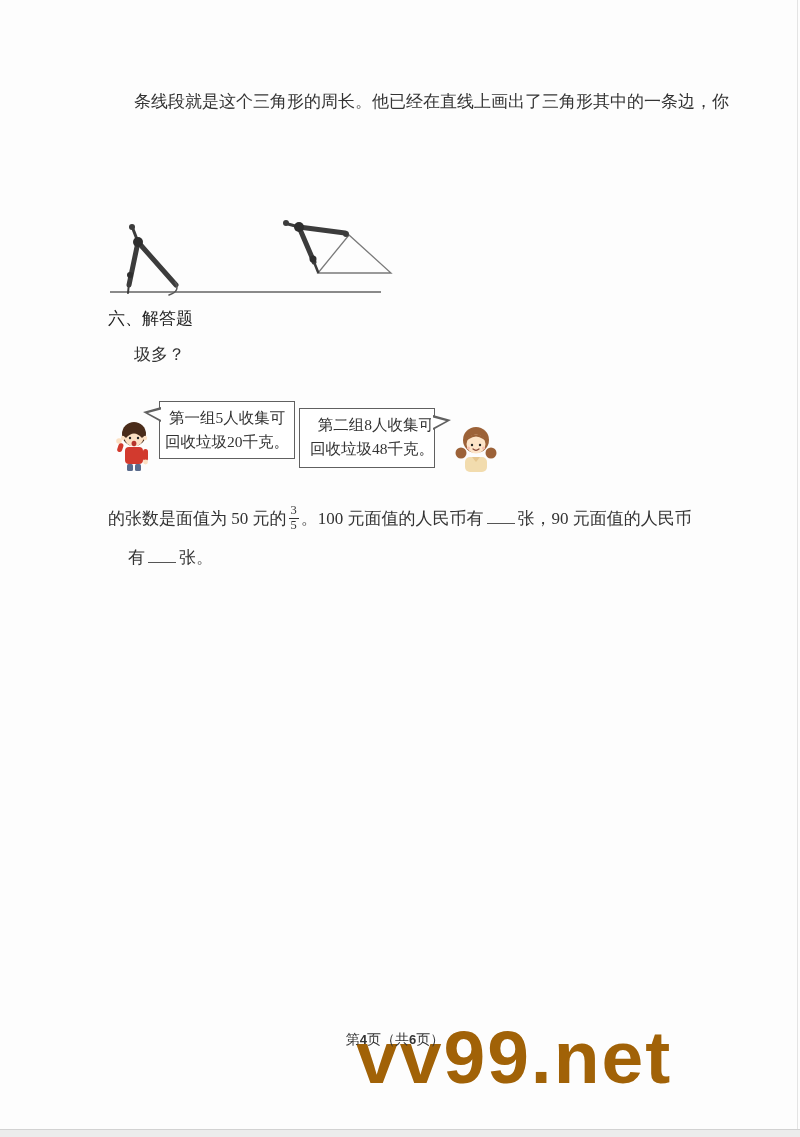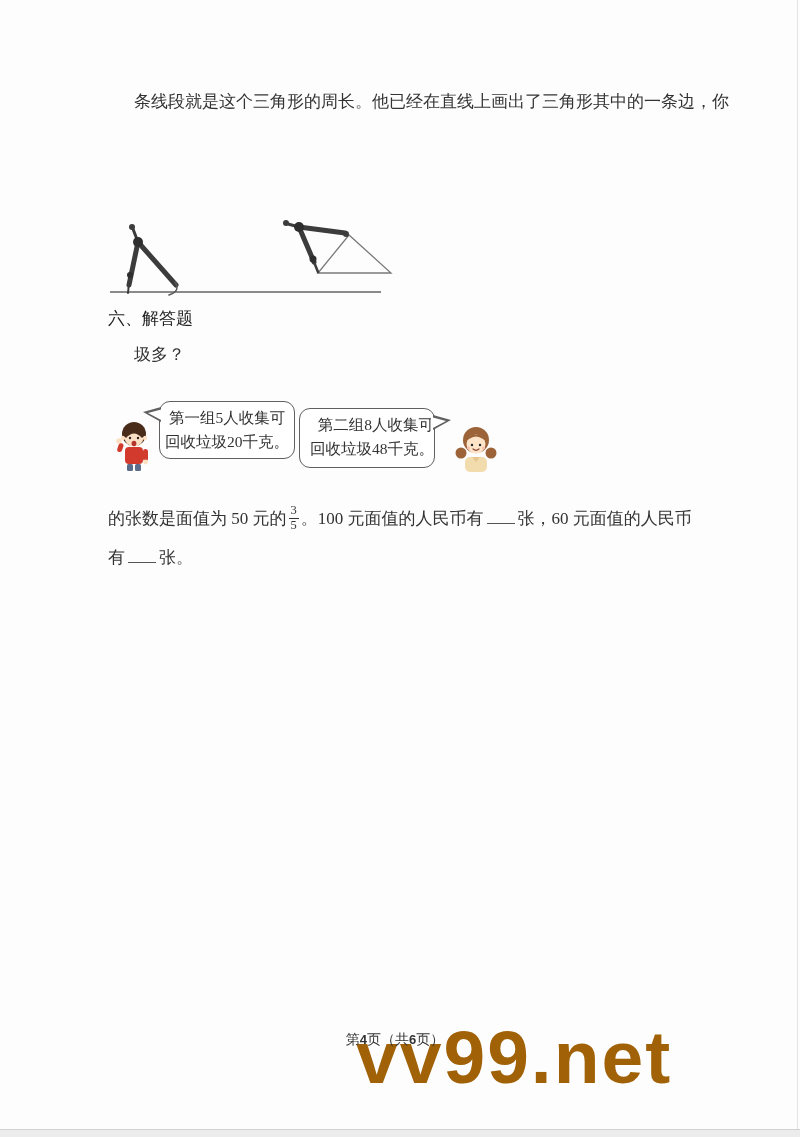--- a/index.html
+++ b/index.html
@@ -24,21 +24,21 @@
   .figure { position: absolute; left: 105px; top: 196px; }
 
   
   .dialog { position: absolute; left: 0; top: 0; }
   .avatar { position: absolute; }
   .avatar-boy  { left: 110px; top: 418px; }
   .avatar-girl { left: 452px; top: 423px; }
   .bubble {
     position: absolute;
     border: 1.5px solid #606060;
-    border-radius: 11px;
+    border-radius: 0;
     background: #fff;
     font-size: 15.5px;
     line-height: 24px;
     text-align: center;
     padding-top: 4px;
     color: #333;
     white-space: nowrap;
   }
   .bubble span { display: block; }
   .bubble-left  { left: 159px; top: 401px; width: 134px; height: 52px; }
@@ -61,21 +61,21 @@
   .bubble-right::after {
     content: ""; position: absolute; right: -12px; top: 8px;
     border-style: solid; border-width: 4px 0 8px 15px;
     border-color: transparent transparent transparent #ffffff;
   }
 
   
   .q26-line { position: absolute; left: 108px; font-size: 17px; white-space: nowrap; color: #333; }
   .q26-l1 { top: 471px; }
   .q26-l2 { top: 506px; }
-  .q26-l3 { top: 546px; }
+  .q26-l3 { top: 546px; margin-left: 20px; }
   .frac {
     display: inline-block; vertical-align: middle; text-align: center;
     font-size: 12.5px; line-height: 1.1; margin: 0 2px; transform: translateY(-2px);
   }
   .frac .den { display: block; border-top: 1px solid #333; padding: 0 2px; }
   .frac .num { display: block; padding: 0 2px; }
   .blank {
     display: inline-block; width: 28px; height: 15px;
     border-bottom: 1.5px solid #555; margin: 0 3px;
   }
@@ -190,21 +190,21 @@
       <path d="M21,26 q3,2.6 6,0" stroke="#8a4a3a" stroke-width="1.2" fill="none" stroke-linecap="round"></path>
       <circle cx="16.5" cy="25" r="1.6" fill="#f6c0ae"></circle>
       <circle cx="31.5" cy="25" r="1.6" fill="#f6c0ae"></circle>
       <rect x="13" y="34" width="22" height="15" rx="5" fill="#f2dcae"></rect>
       <path d="M20,34 h8 l-4,5 z" fill="#e6c68f"></path>
     </svg>
   </div>
 
 
   <div class="q26-line q26-l2">
-    <span>的张数是面值为 50 元的</span><span class="frac"><span class="num">3</span><span class="den">5</span></span><span>。100 元面值的人民币有</span><span class="blank"></span><span>张，60 元面值的人民币</span>
+    <span>的张数是面值为 50 元的</span><span class="frac"><span class="num">3</span><span class="den">5</span></span><span>。100 元面值的人民币有</span><span class="blank"></span><span>张，90 元面值的人民币</span>
   </div>
 
   <div class="q26-line q26-l3">
     <span>有</span><span class="blank"></span><span>张。</span>
   </div>
 
   <div class="footer">
     <span>第</span><b>4</b><span>页（共</span><b>6</b><span>页）</span>
   </div>
 

